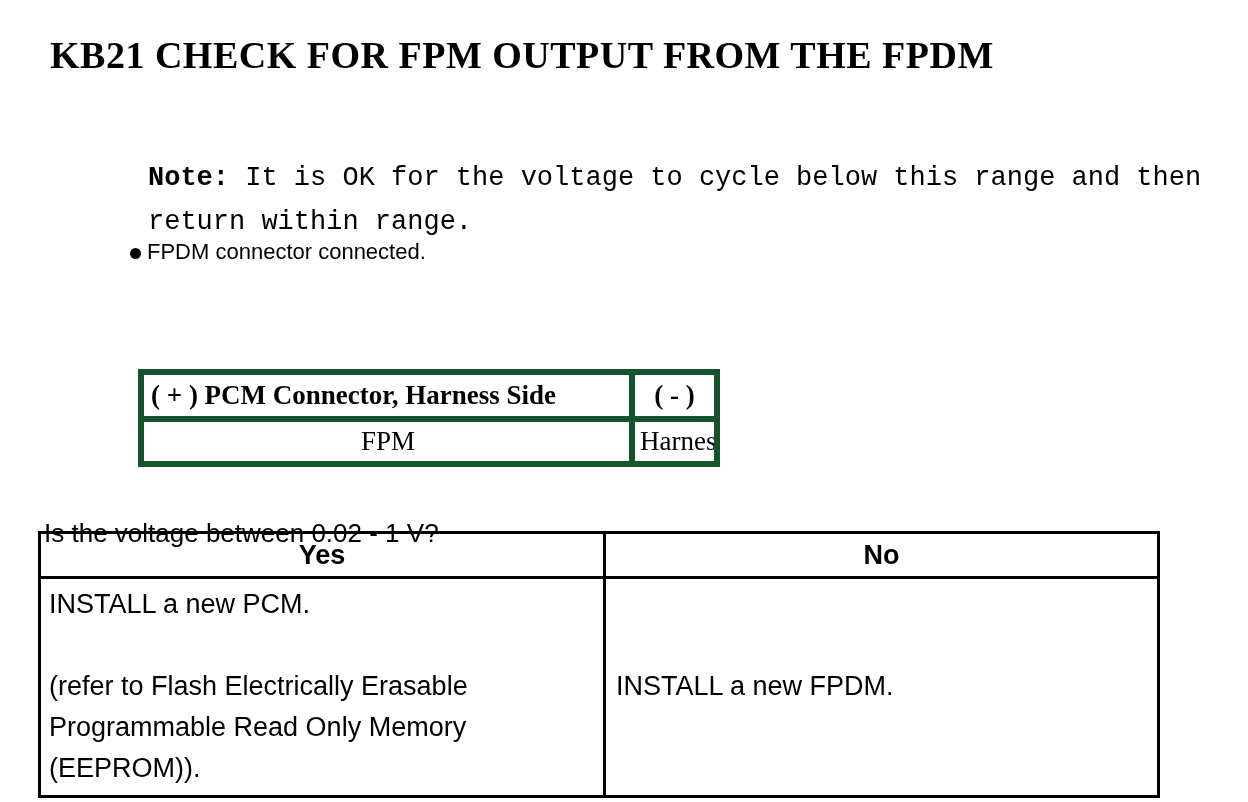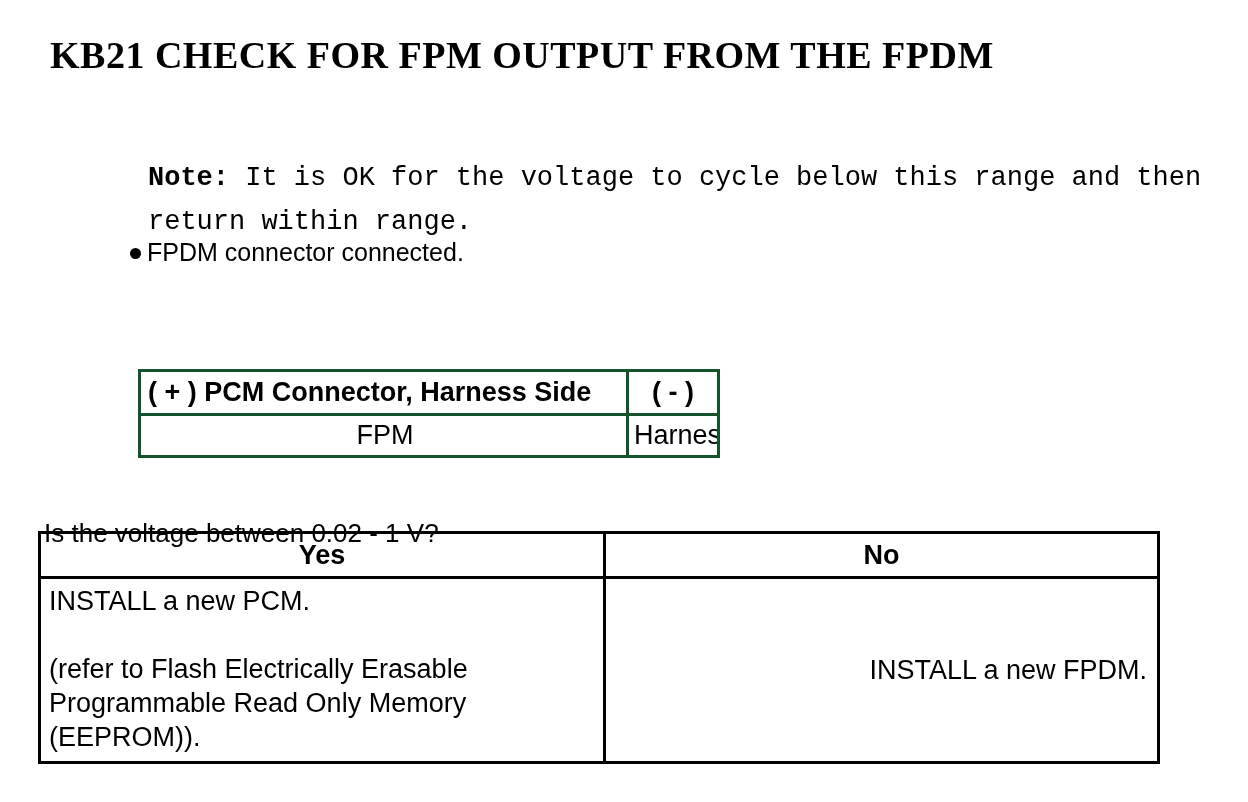--- a/index.html
+++ b/index.html
@@ -24,38 +24,38 @@
     position:absolute;left:148px;top:112px;width:1062px;
     font-family:Liberation Mono, monospace;
     font-size:27px;line-height:44px;margin-top:44px;
   }
   #note .note-label{font-weight:bold;}
 
   
   #bullets{
     position:absolute;left:130px;top:235px;
     font-family:"Liberation Sans",sans-serif;
-    font-size:25px;
+    font-size:22px;
   }
   .bullet-item{display:flex;align-items:center;height:34px;}
   .dot{
     width:11px;height:11px;border-radius:50%;
     background:#000;flex:0 0 auto;margin-right:6px;margin-top:2px;
   }
 
   
   #mtable{
     position:absolute;left:138px;top:369px;
     border-collapse:collapse;table-layout:fixed;
     width:582px;
     font-family:"Liberation Sans",sans-serif;
     font-size:27px;
   }
   #mtable th,#mtable td{
-    border:3px solid #14532d;overflow:hidden;
+    border:6px solid #14532d;overflow:hidden;font-family:Liberation Serif, serif;
   }
   #mtable th{font-weight:bold;height:41px;text-align:left;padding:0 4px 0 7px;}
   #mtable th.neg{text-align:center;padding:0;}
   #mtable td{height:39px;padding:0 4px 0 7px;font-weight:normal;text-align:center;}
   #mtable td.neg{padding-left:5px;}
 
   
   #question{
     position:absolute;left:44px;top:518px;
     font-family:"Liberation Sans",sans-serif;
@@ -68,24 +68,24 @@
     border-collapse:collapse;table-layout:fixed;
     width:1122px;
     font-family:"Liberation Sans",sans-serif;
     font-size:27px;
   }
   #dtable th,#dtable td{border:3px solid #000;overflow:hidden;}
   #dtable th{font-weight:bold;height:40px;text-align:center;}
   #dtable td{
     height:171px;vertical-align:top;
     padding:5px 10px 6px 8px;
-    line-height:34px;
+    line-height:41px;
     white-space:pre-line;
   }
-  #dtable td.no-cell{vertical-align:middle;padding-left:10px;text-align:right;}
+  #dtable td.no-cell{vertical-align:middle;padding-left:10px;}
   .col-yes{width:560px;margin-top:48px;}
 </style>
 </head>
 <body>
 
 <div id="page">
 
   <div id="title">KB21 CHECK FOR FPM OUTPUT FROM THE FPDM</div>
 
   <div id="note">

